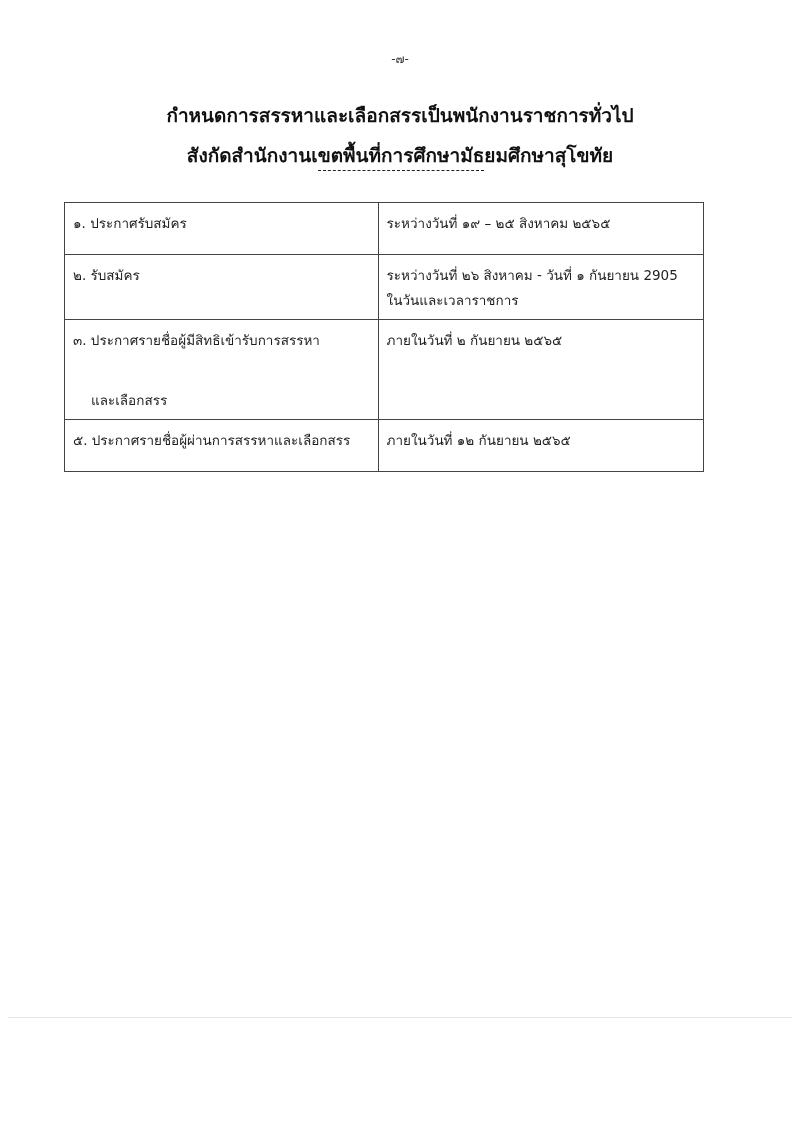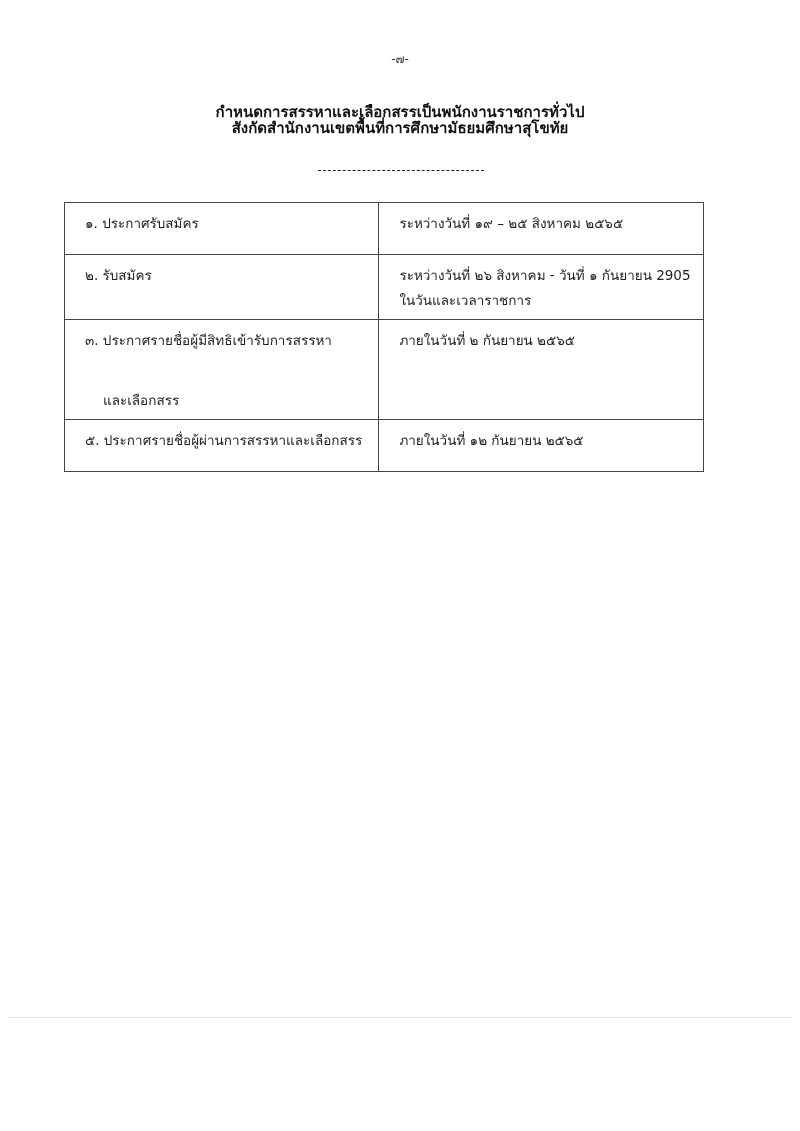--- a/index.html
+++ b/index.html
@@ -22,47 +22,47 @@
       width: 800px;
       text-align: center;
       font-size: 12px;
       color: #333;
     }
     .title {
       position: absolute;
       left: 0;
       width: 800px;
       text-align: center;
-      font-size: 15px;
+      font-size: 19px;
       font-weight: bold;
       color: #111;
       letter-spacing: 0px;
     }
     .title-1 { top: 100px; }
-    .title-2 { top: 116px; }
+    .title-2 { top: 140px; }
     .title-rule {
       position: absolute;
       top: 170px;
       left: 318px;
       width: 166px;
       border-top: 1px dashed #222;
     }
     table.schedule {
       position: absolute;
       top: 202px;
       left: 64px;
       width: 640px;
       border-collapse: collapse;
       font-size: 13.5px;
       color: #1f1f1f;
     }
     table.schedule td {
       border: 1.5px solid #444;
       vertical-align: top;
-      padding: 8px 8px 6px 20px;
+      padding: 8px 8px 6px 8px;
       line-height: 25px;
     }
     table.schedule td.col-step { width: 298px; }
     table.schedule td.col-date { width: 310px; }
     tr.r1 td { height: 37px; }
     tr.r2 td { height: 40px; }
     tr.r3 td { height: 40px; }
     tr.r4 td { height: 37px; }
     tr.r5 td { height: 37px; }
     tr.r6 td { height: 66px; }

